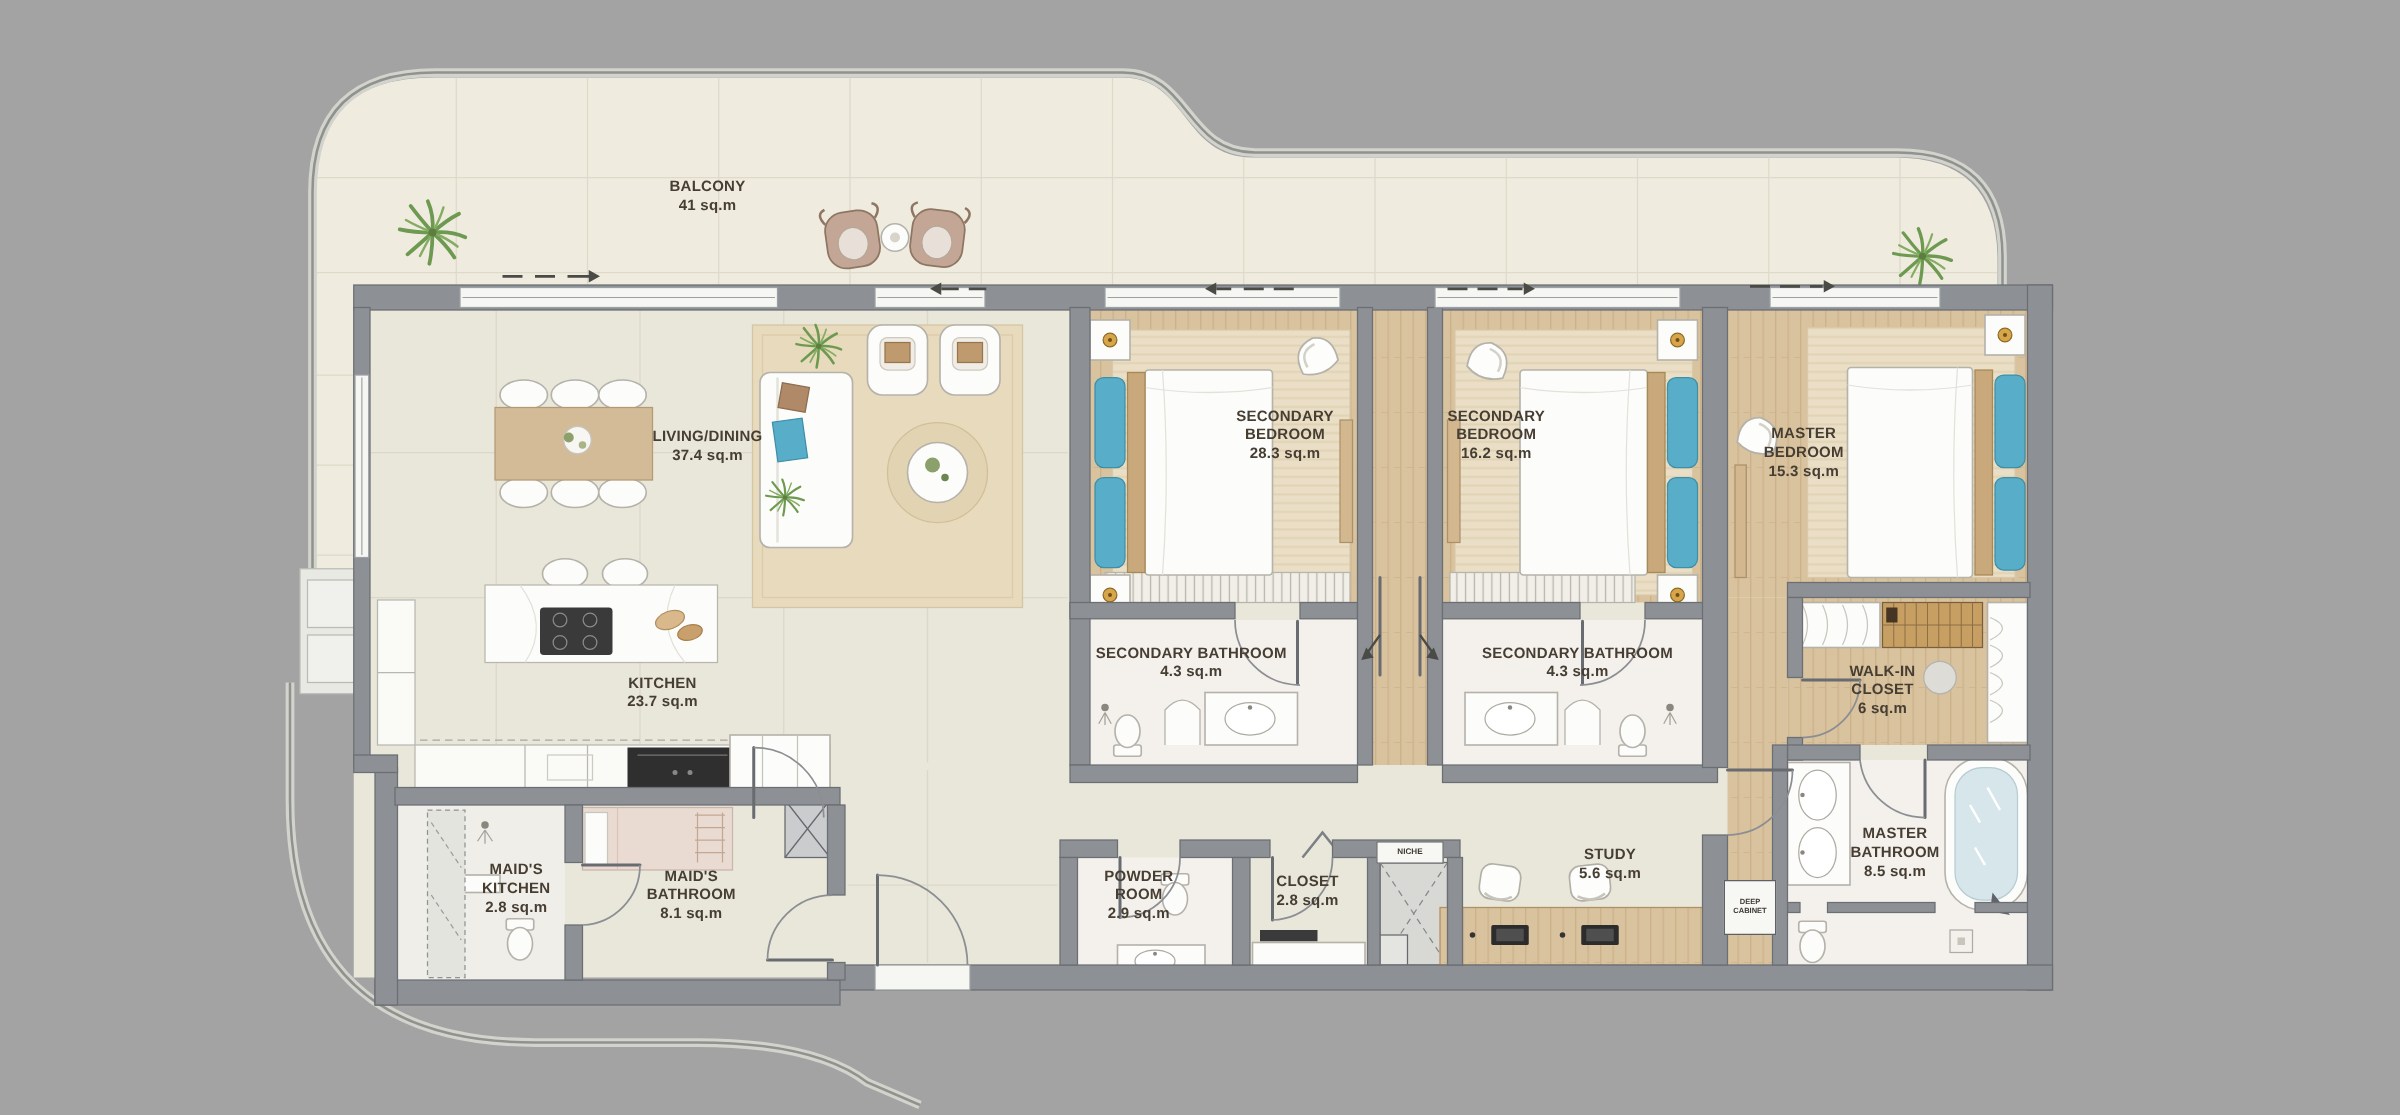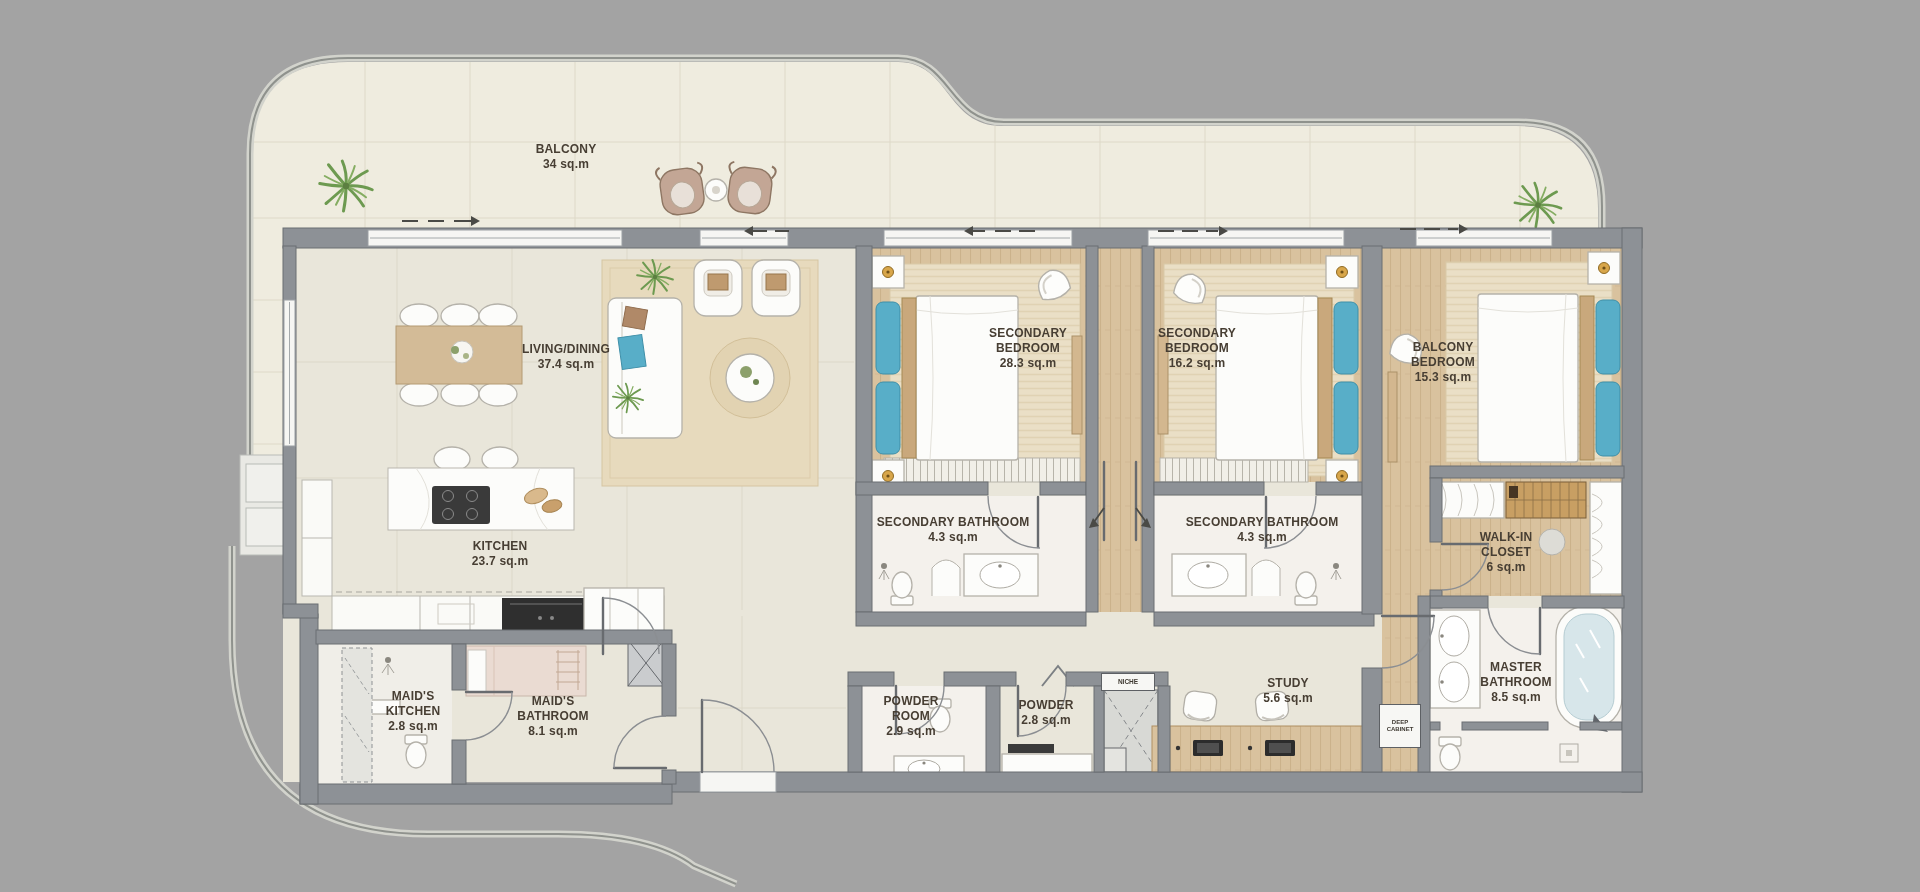--- a/index.html
+++ b/index.html
@@ -467,40 +467,40 @@
     <line class="leaf" x1="1136" y1="462" x2="1136" y2="540"></line>
     <line x1="1104" y1="508" x2="1094" y2="522" stroke="#4a4a46" stroke-width="1.8"></line>
     <polygon class="ah" points="1089,528 1099,526 1093,518"></polygon>
     <line x1="1136" y1="508" x2="1146" y2="522" stroke="#4a4a46" stroke-width="1.8"></line>
     <polygon class="ah" points="1151,528 1141,526 1147,518"></polygon>
   </g>
 </svg>
 
 <div class="lbl" style="left:566px;top:157px;width:110px">
   <span class="nm">BALCONY</span>
-  <span class="ar">34 sq.m</span>
+  <span class="ar">41 sq.m</span>
 </div>
 <div class="lbl" style="left:566px;top:357px;width:170px">
   <span class="nm">LIVING/DINING</span>
   <span class="ar">37.4 sq.m</span>
 </div>
-<div class="lbl" style="left:500px;top:554px;width:110px">
+<div class="lbl" style="left:530px;top:554px;width:110px">
   <span class="nm">KITCHEN</span>
   <span class="ar">23.7 sq.m</span>
 </div>
 <div class="lbl" style="left:1028px;top:348px;width:104px">
   <span class="nm">SECONDARY BEDROOM</span>
   <span class="ar">28.3 sq.m</span>
 </div>
 <div class="lbl" style="left:1197px;top:348px;width:104px">
   <span class="nm">SECONDARY BEDROOM</span>
   <span class="ar">16.2 sq.m</span>
 </div>
 <div class="lbl" style="left:1443px;top:362px;width:96px">
-  <span class="nm">BALCONY BEDROOM</span>
+  <span class="nm">MASTER BEDROOM</span>
   <span class="ar">15.3 sq.m</span>
 </div>
 <div class="lbl" style="left:953px;top:530px;width:190px">
   <span class="nm">SECONDARY BATHROOM</span>
   <span class="ar">4.3 sq.m</span>
 </div>
 <div class="lbl" style="left:1262px;top:530px;width:190px">
   <span class="nm">SECONDARY BATHROOM</span>
   <span class="ar">4.3 sq.m</span>
 </div>
@@ -518,21 +518,21 @@
 </div>
 <div class="lbl" style="left:553px;top:716px;width:84px">
   <span class="nm">MAID'S BATHROOM</span>
   <span class="ar">8.1 sq.m</span>
 </div>
 <div class="lbl" style="left:911px;top:716px;width:76px">
   <span class="nm">POWDER ROOM</span>
   <span class="ar">2.9 sq.m</span>
 </div>
 <div class="lbl" style="left:1046px;top:713px;width:84px">
-  <span class="nm">POWDER</span>
+  <span class="nm">CLOSET</span>
   <span class="ar">2.8 sq.m</span>
 </div>
 <div class="lbl" style="left:1288px;top:691px;width:84px">
   <span class="nm">STUDY</span>
   <span class="ar">5.6 sq.m</span>
 </div>
 
 <div class="tiny" style="left:1128px;top:682px;width:52px;height:16px;font-size:6.5px">NICHE</div>
 <div class="tiny" style="left:1400px;top:726px;width:40px;height:42px;font-size:6px">DEEP CABINET</div>
 

